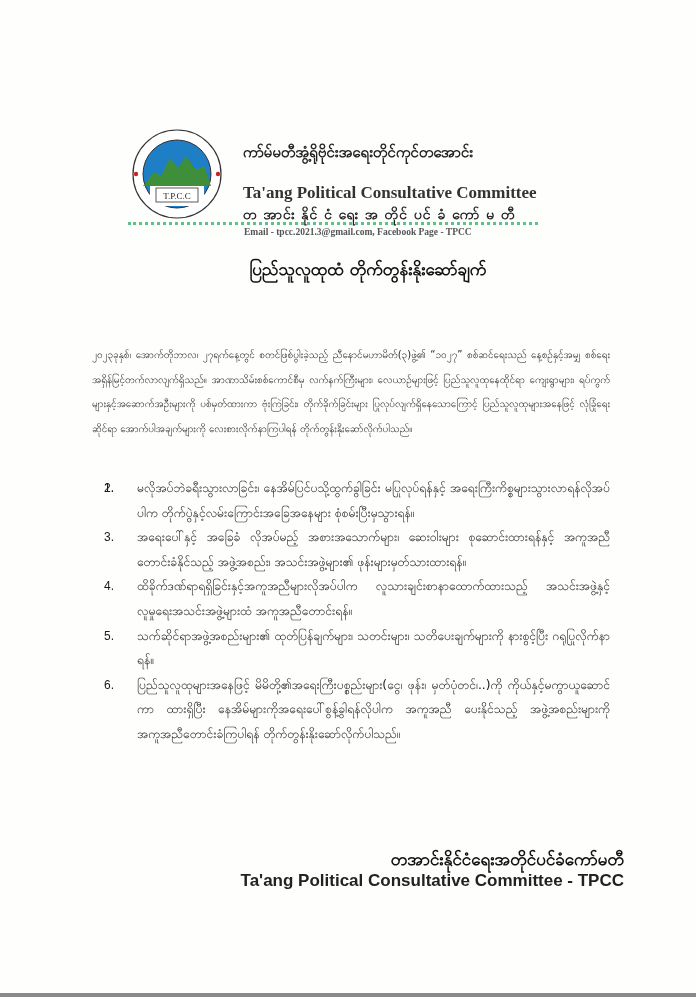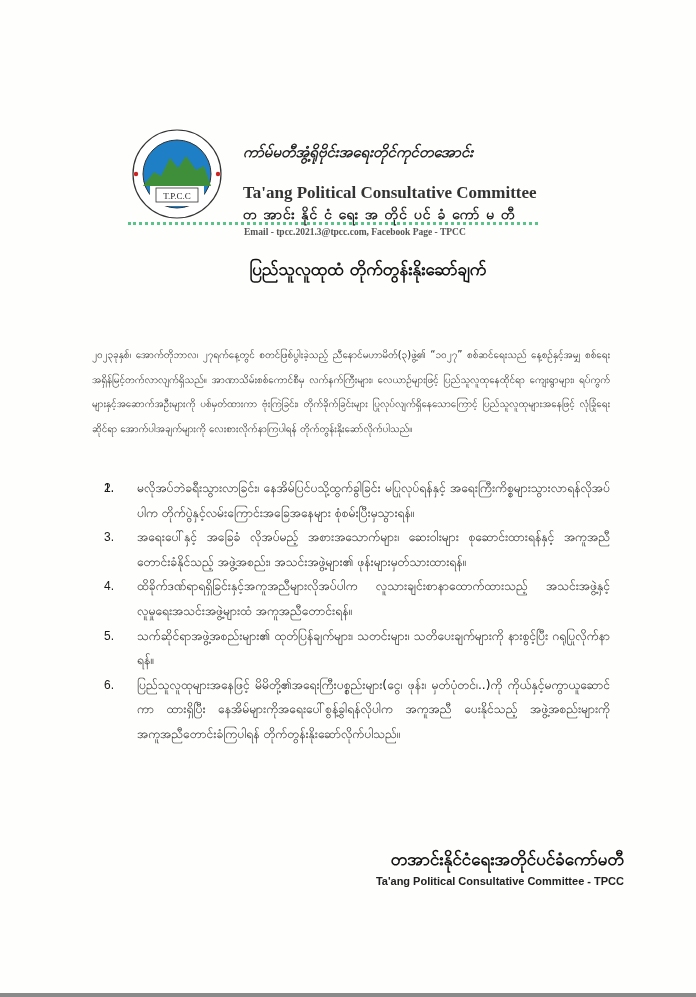--- a/index.html
+++ b/index.html
@@ -4,41 +4,41 @@
 <style>
   html, body { margin:0; padding:0; }
   body { width:696px; height:997px; background:#fefefe; position:relative; overflow:hidden;
          font-family:"DejaVu Sans", sans-serif; color:#1a1a1a; }
   .page { position:absolute; left:0; top:0; width:696px; height:993px; background:#fefefd; }
   .bottom-band { position:absolute; left:0; top:993px; width:696px; height:4px; background:#8a8a8a; }
 
   .letterhead { position:absolute; left:128px; top:128px; width:420px; height:90px; }
   .logo { position:absolute; left:0; top:0; width:98px; height:92px; }
   .org-lines { position:absolute; left:115px; top:14px; }
-  .org-my { font-size:15px; font-weight:bold; color:#222; line-height:20px; white-space:nowrap;font-style:italic; }
+  .org-my { font-size:15px; font-weight:bold; color:#222; line-height:20px; white-space:nowrap; }
   .org-en { font-family:"Liberation Serif", serif; font-size:17px; font-weight:bold; color:#333; line-height:22px;margin-top:20px; }
   .org-my2 { font-size:14px; font-weight:bold; color:#222; line-height:20px; white-space:nowrap; letter-spacing:1px; }
 
   .separator { position:absolute; left:128px; top:222px; width:410px; height:0;
                border-top:3px dotted #59c48a; }
   .contact { position:absolute; left:244px; top:227px; font-family:"Liberation Serif", serif;
              font-size:9.5px; color:#555; white-space:nowrap; font-weight:bold; }
 
   .title { position:absolute; left:0; width:696px; top:258px; text-align:center; font-size:17px; font-weight:bold; color:#111;margin-left:20px; }
   .date { position:absolute; left:0; width:696px; top:283px; text-align:center; font-size:12px; color:#111; }
 
   .body-text { position:absolute; left:92px; top:343px; width:518px; font-size:10px; line-height:24.6px;
                text-align:justify; color:#1a1a1a; }
   .list { position:absolute; left:92px; top:476px; width:518px; margin:0; padding:0; list-style:none; }
   .list li { position:relative; padding-left:45px; font-size:12.2px; line-height:24.6px; margin:0; text-align:justify; }
   .list li .num { position:absolute; left:12px; top:0; font-family:"Liberation Sans", sans-serif; font-size:12px; }
 
   .signature { position:absolute; right:72px; top:848px; text-align:right; }
   .sig-my { font-size:17px; font-weight:bold; color:#111; line-height:22px; }
-  .sig-en { font-family:"Liberation Sans", sans-serif; font-size:11px; font-weight:bold; color:#222; line-height:22px; }
+  .sig-en { font-family:"Liberation Sans", sans-serif; font-size:17px; font-weight:bold; color:#222; line-height:22px; }
 </style>
 </head>
 <body>
 
 <div class="page">
 
   <div class="letterhead">
     <svg class="logo" viewBox="0 0 98 92">
       <circle cx="49" cy="46" r="44" fill="#fff" stroke="#333" stroke-width="1.2"></circle>
       <circle cx="49" cy="46" r="34" fill="#1f7fc6" stroke="#333" stroke-width="1"></circle>
@@ -50,21 +50,21 @@
       <text x="49" y="71" text-anchor="middle" font-family="Liberation Serif, serif" font-size="9" fill="#222">T.P.C.C</text>
     </svg>
     <div class="org-lines">
       <div class="org-my">ကာ်မ်မတီအွံ့ရိုဗိုင်းအရေးတိုင်ကုင်တအောင်း</div>
       <div class="org-en">Ta'ang Political Consultative Committee</div>
       <div class="org-my2">တ အာင်း နိုင် ငံ ရေး အ တိုင် ပင် ခံ ကော် မ တီ</div>
     </div>
   </div>
 
   <div class="separator"></div>
-  <div class="contact">Email - tpcc.2021.3@tpcc.com, Facebook Page  -  TPCC</div>
+  <div class="contact">Email - tpcc.2021.3@gmail.com, Facebook Page  -  TPCC</div>
 
   <div class="title">ပြည်သူလူထုထံ တိုက်တွန်းနိုးဆော်ချက်</div>
 
   <div class="body-text">၂၀၂၃ခုနှစ်၊ အောက်တိုဘာလ၊ ၂၇ရက်နေ့တွင် စတင်ဖြစ်ပွါးခဲ့သည့် ညီနောင်မဟာမိတ်(၃)ဖွဲ့၏ “၁၀၂၇” စစ်ဆင်ရေးသည် နေ့စဉ်နှင့်အမျှ စစ်ရေးအရှိန်မြင့်တက်လာလျက်ရှိသည်။ အာဏာသိမ်းစစ်ကောင်စီမှ လက်နက်ကြီးများ၊ လေယာဉ်များဖြင့် ပြည်သူလူထုနေထိုင်ရာ ကျေးရွာများ၊ ရပ်ကွက်များနှင့်အဆောက်အဦးများကို ပစ်မှတ်ထားကာ ဗုံးကြဲခြင်း၊ တိုက်ခိုက်ခြင်းများ ပြုလုပ်လျက်ရှိနေသောကြောင့် ပြည်သူလူထုများအနေဖြင့် လုံခြုံရေးဆိုင်ရာ အောက်ပါအချက်များကို လေးစားလိုက်နာကြပါရန် တိုက်တွန်းနိုးဆော်လိုက်ပါသည်။</div>
 
   <ol class="list">
     <li><span class="num">1.</span></li>
     <li><span class="num">2.</span><span>မလိုအပ်ဘဲခရီးသွားလာခြင်း၊ နေအိမ်ပြင်ပသို့ထွက်ခွါခြင်း မပြုလုပ်ရန်နှင့် အရေးကြီးကိစ္စများသွားလာရန်လိုအပ်ပါက တိုက်ပွဲနှင့်လမ်းကြောင်းအခြေအနေများ စုံစမ်းပြီးမှသွားရန်။</span></li>
     <li><span class="num">3.</span><span>အရေးပေါ်နှင့် အခြေခံ လိုအပ်မည့် အစားအသောက်များ၊ ဆေးဝါးများ စုဆောင်းထားရန်နှင့် အကူအညီတောင်းခံနိုင်သည့် အဖွဲ့အစည်း၊ အသင်းအဖွဲ့များ၏ ဖုန်းများမှတ်သားထားရန်။</span></li>
     <li><span class="num">4.</span><span>ထိခိုက်ဒဏ်ရာရရှိခြင်းနှင့်အကူအညီများလိုအပ်ပါက  လူသားချင်းစာနာထောက်ထားသည့် အသင်းအဖွဲ့နှင့် လူမှုရေးအသင်းအဖွဲ့များထံ အကူအညီတောင်းရန်။</span></li>

